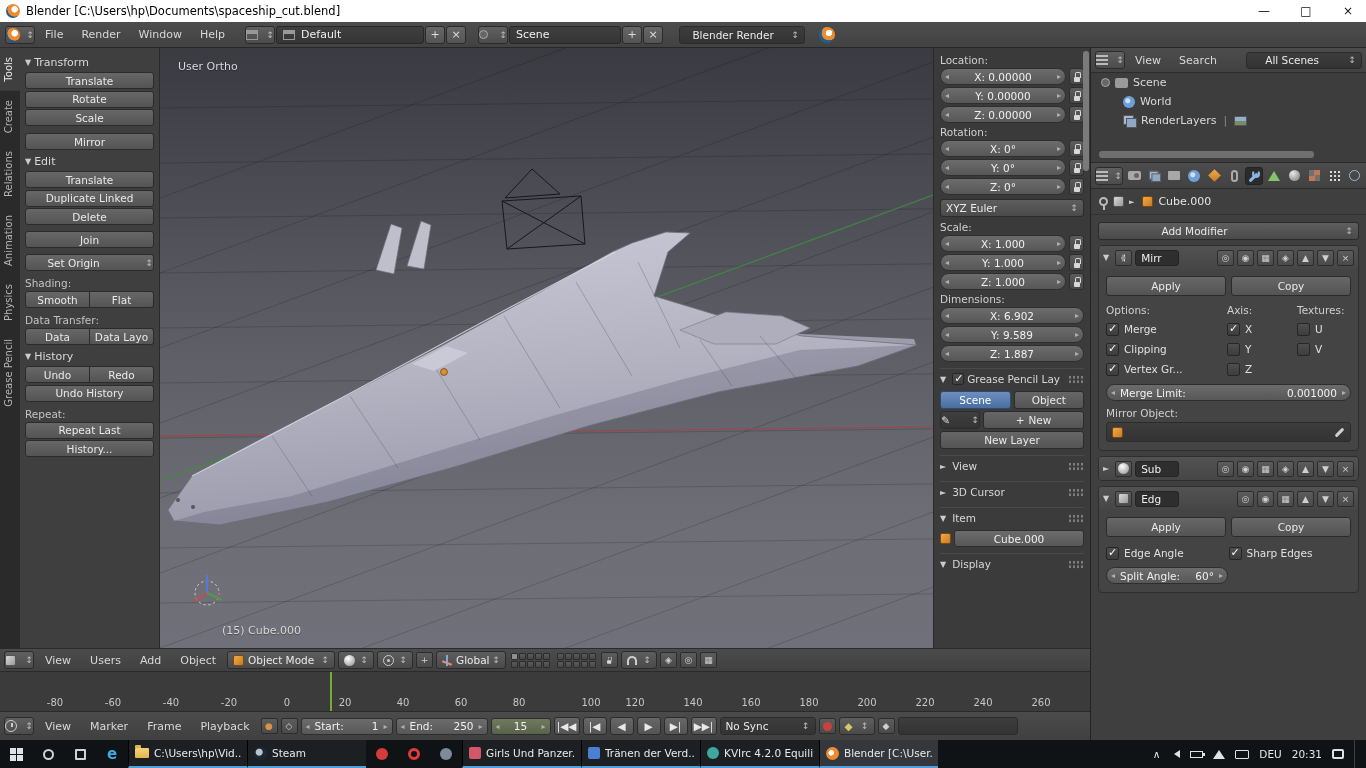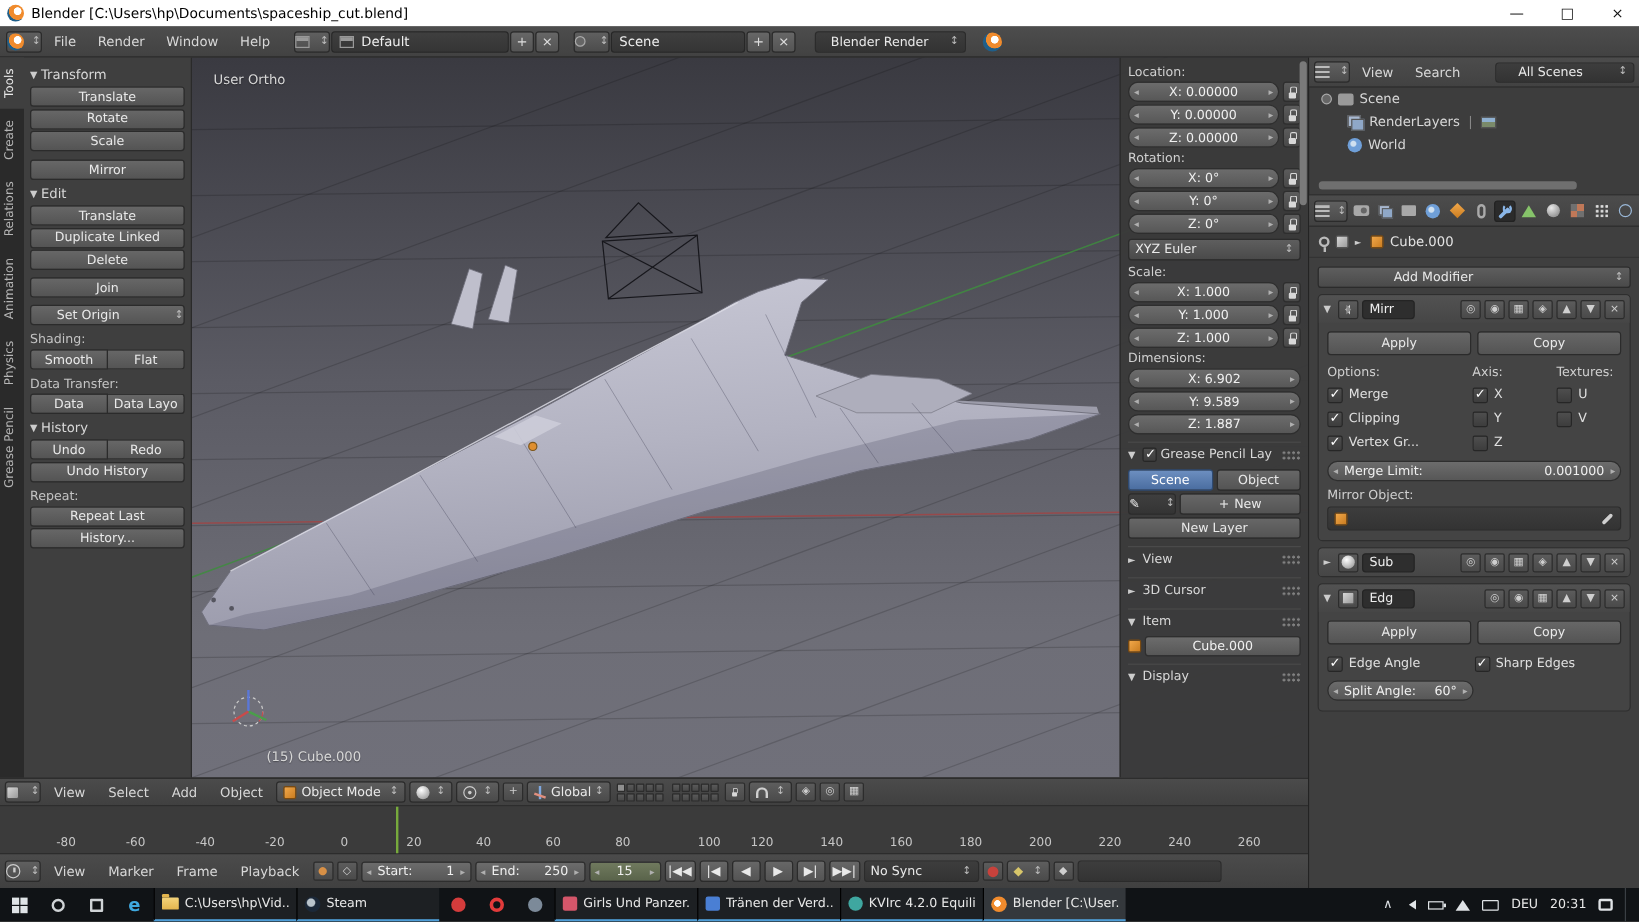--- a/index.html
+++ b/index.html
@@ -506,21 +506,21 @@
     <div id="npscroll"></div>
   </div>
 </div>
 
 <div id="v3dh">
   <span class="echip">
       <span class="ic-cubesm"></span>
       <span class="ud">↕</span>
     </span>
   <span class="menu">View</span>
-  <span class="menu">Select</span>
+  <span class="menu">Users</span>
   <span class="menu">Add</span>
   <span class="menu">Object</span>
   <div class="dd" style="width:108px">
       <span class="ic-cube mini"></span>
       <span style="margin-left:4px">Object Mode</span>
       <span class="ud">↕</span>
     </div>
   <div class="dd" style="width:36px">
       <span class="ic-sphere"></span>
       <span class="ud">↕</span>
@@ -674,28 +674,28 @@
           <span style="margin:0 auto">All Scenes</span>
           <span class="ud">↕</span>
         </div>
     </div>
     <div class="orow" style="padding-left:10px">
         <span class="odot"></span>
         <span class="ic-scene"></span>
         <span>Scene</span>
       </div>
     <div class="orow" style="padding-left:32px">
+        <span class="ic-world"></span>
+        <span>World</span>
+      </div>
+    <div class="orow" style="padding-left:32px">
         <span class="ic-layers"></span>
         <span>RenderLayers</span>
         <span class="osep">|</span>
         <span class="ic-image"></span>
-      </div>
-    <div class="orow" style="padding-left:32px">
-        <span class="ic-world"></span>
-        <span>World</span>
       </div>
     <div class="oscroll"></div>
   </div>
   <div id="props">
     <div class="ptabs">
       <span class="echip" style="width:28px">
           <span class="olines"></span>
           <span class="ud">↕</span>
         </span>
       <span class="picn">

